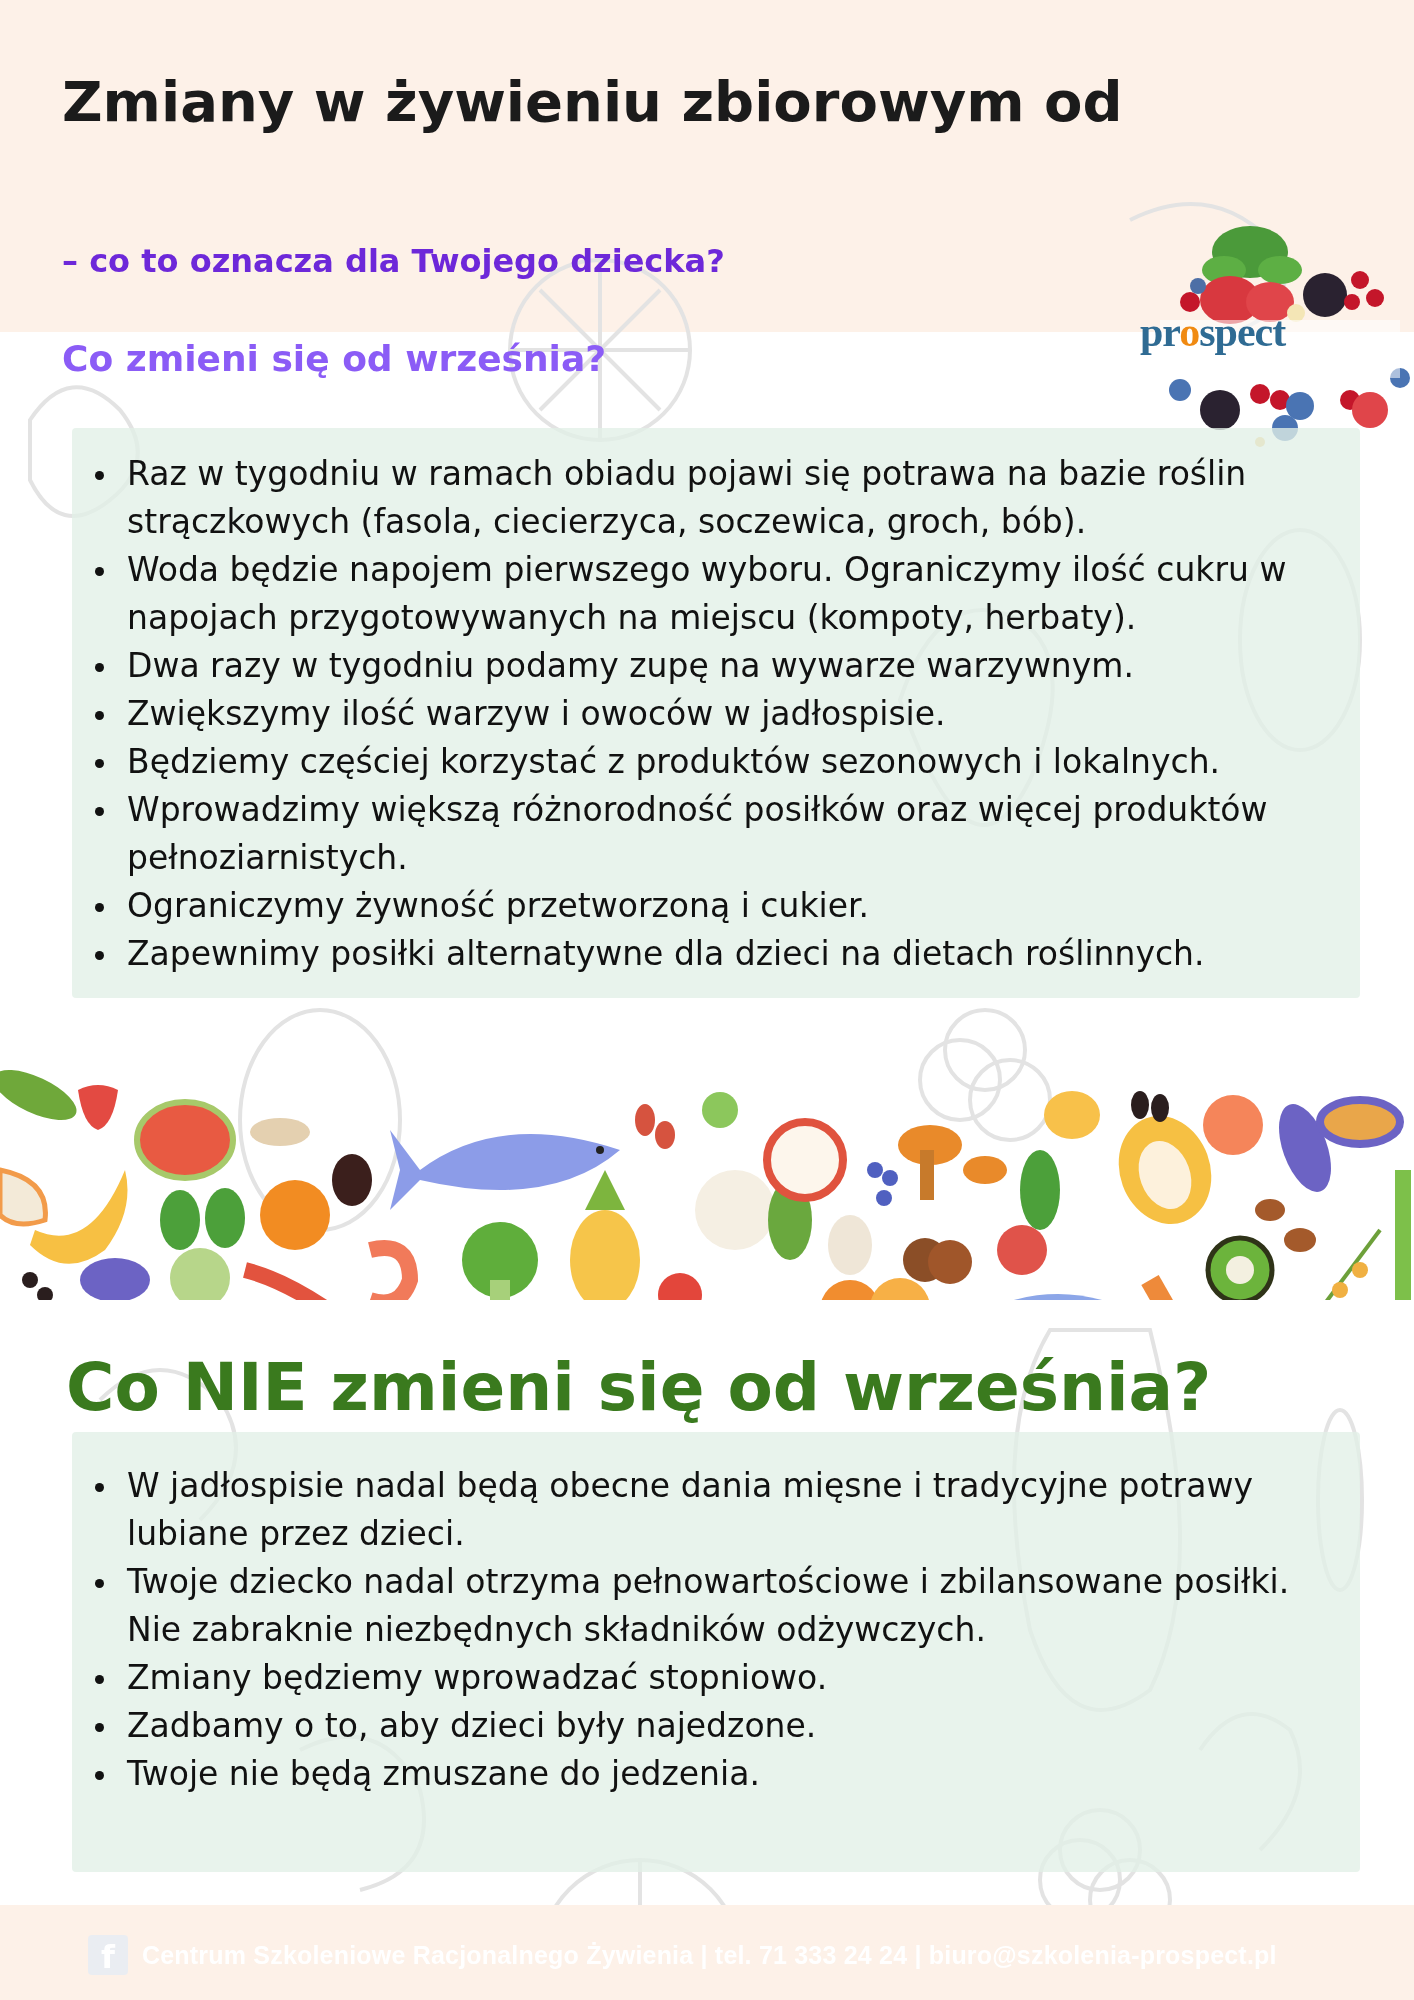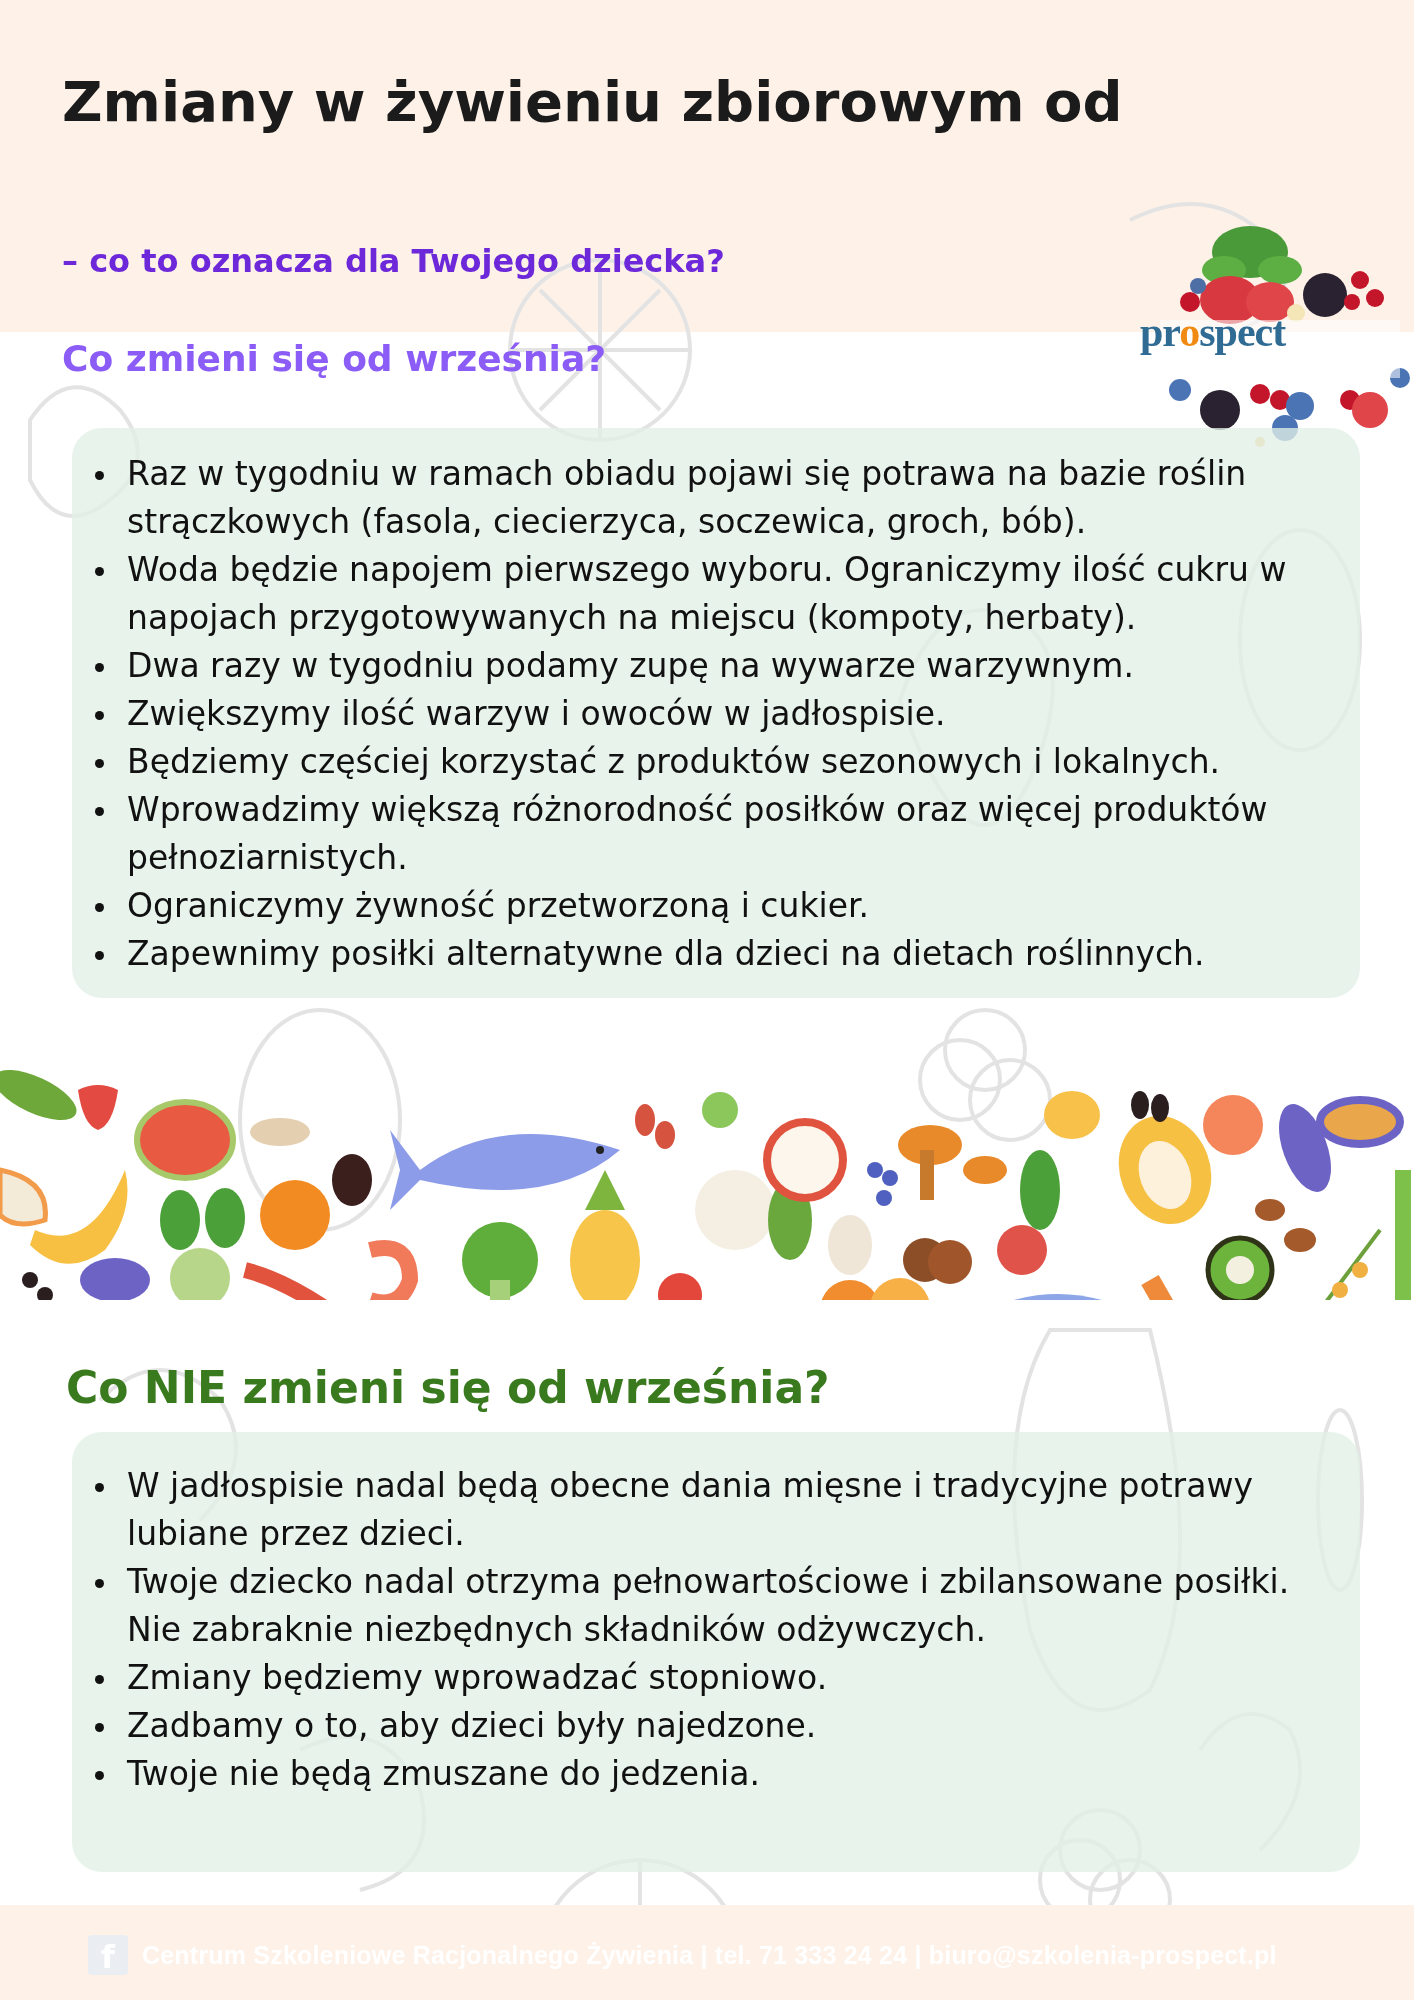--- a/index.html
+++ b/index.html
@@ -36,41 +36,41 @@
   .logo-text {
     position: absolute; left: 20px; top: 98px;
     font-family: Liberation Serif, serif; font-weight: bold; font-size: 42px;
     color: #2f6b93; letter-spacing: -1px;
     text-shadow: 0 0 2px rgba(255,255,255,0.6);
   }
   .logo-text .o { color: #f08a12; }
 
   .card {
     position: absolute; left: 72px; background: rgba(226,240,231,0.78);
-    border-radius: 30px;
+    border-radius: 4px;
   }
   .card1 { top: 428px; width: 1288px; height: 570px; }
   .card2 { top: 1432px; width: 1288px; height: 440px; }
 
   ul.bullets { list-style: none; padding: 30px 20px 0 55px; }
   ul.bullets li {
     position: relative; font-size: 33px; line-height: 48px; color: #111;
     padding-left: 0;
   }
   ul.bullets li::before {
     content: ""; position: absolute; left: -32px; top: 21px;
     width: 9px; height: 9px; border-radius: 50%; background: #111;
   }
   .card1 ul.bullets { padding-top: 22px; }
   .card2 ul.bullets { }
 
   .food-strip { position: absolute; left: 0; top: 1050px; width: 1414px; height: 250px; }
   .section2-heading {
     position: absolute; left: 66px; top: 1356px;
-    font-weight: bold; font-size: 44px; line-height: 64px; color: #3a7a1e;
+    font-weight: bold; font-size: 66px; line-height: 64px; color: #3a7a1e;
   }
 
   .footer {
     position: absolute; left: 0; top: 1905px; width: 1414px; height: 95px;
     background: #fdf1e8;
   }
   .footer-row {
     position: absolute; left: 88px; top: 30px; display: flex; align-items: center;
   }
   .fb-icon {

